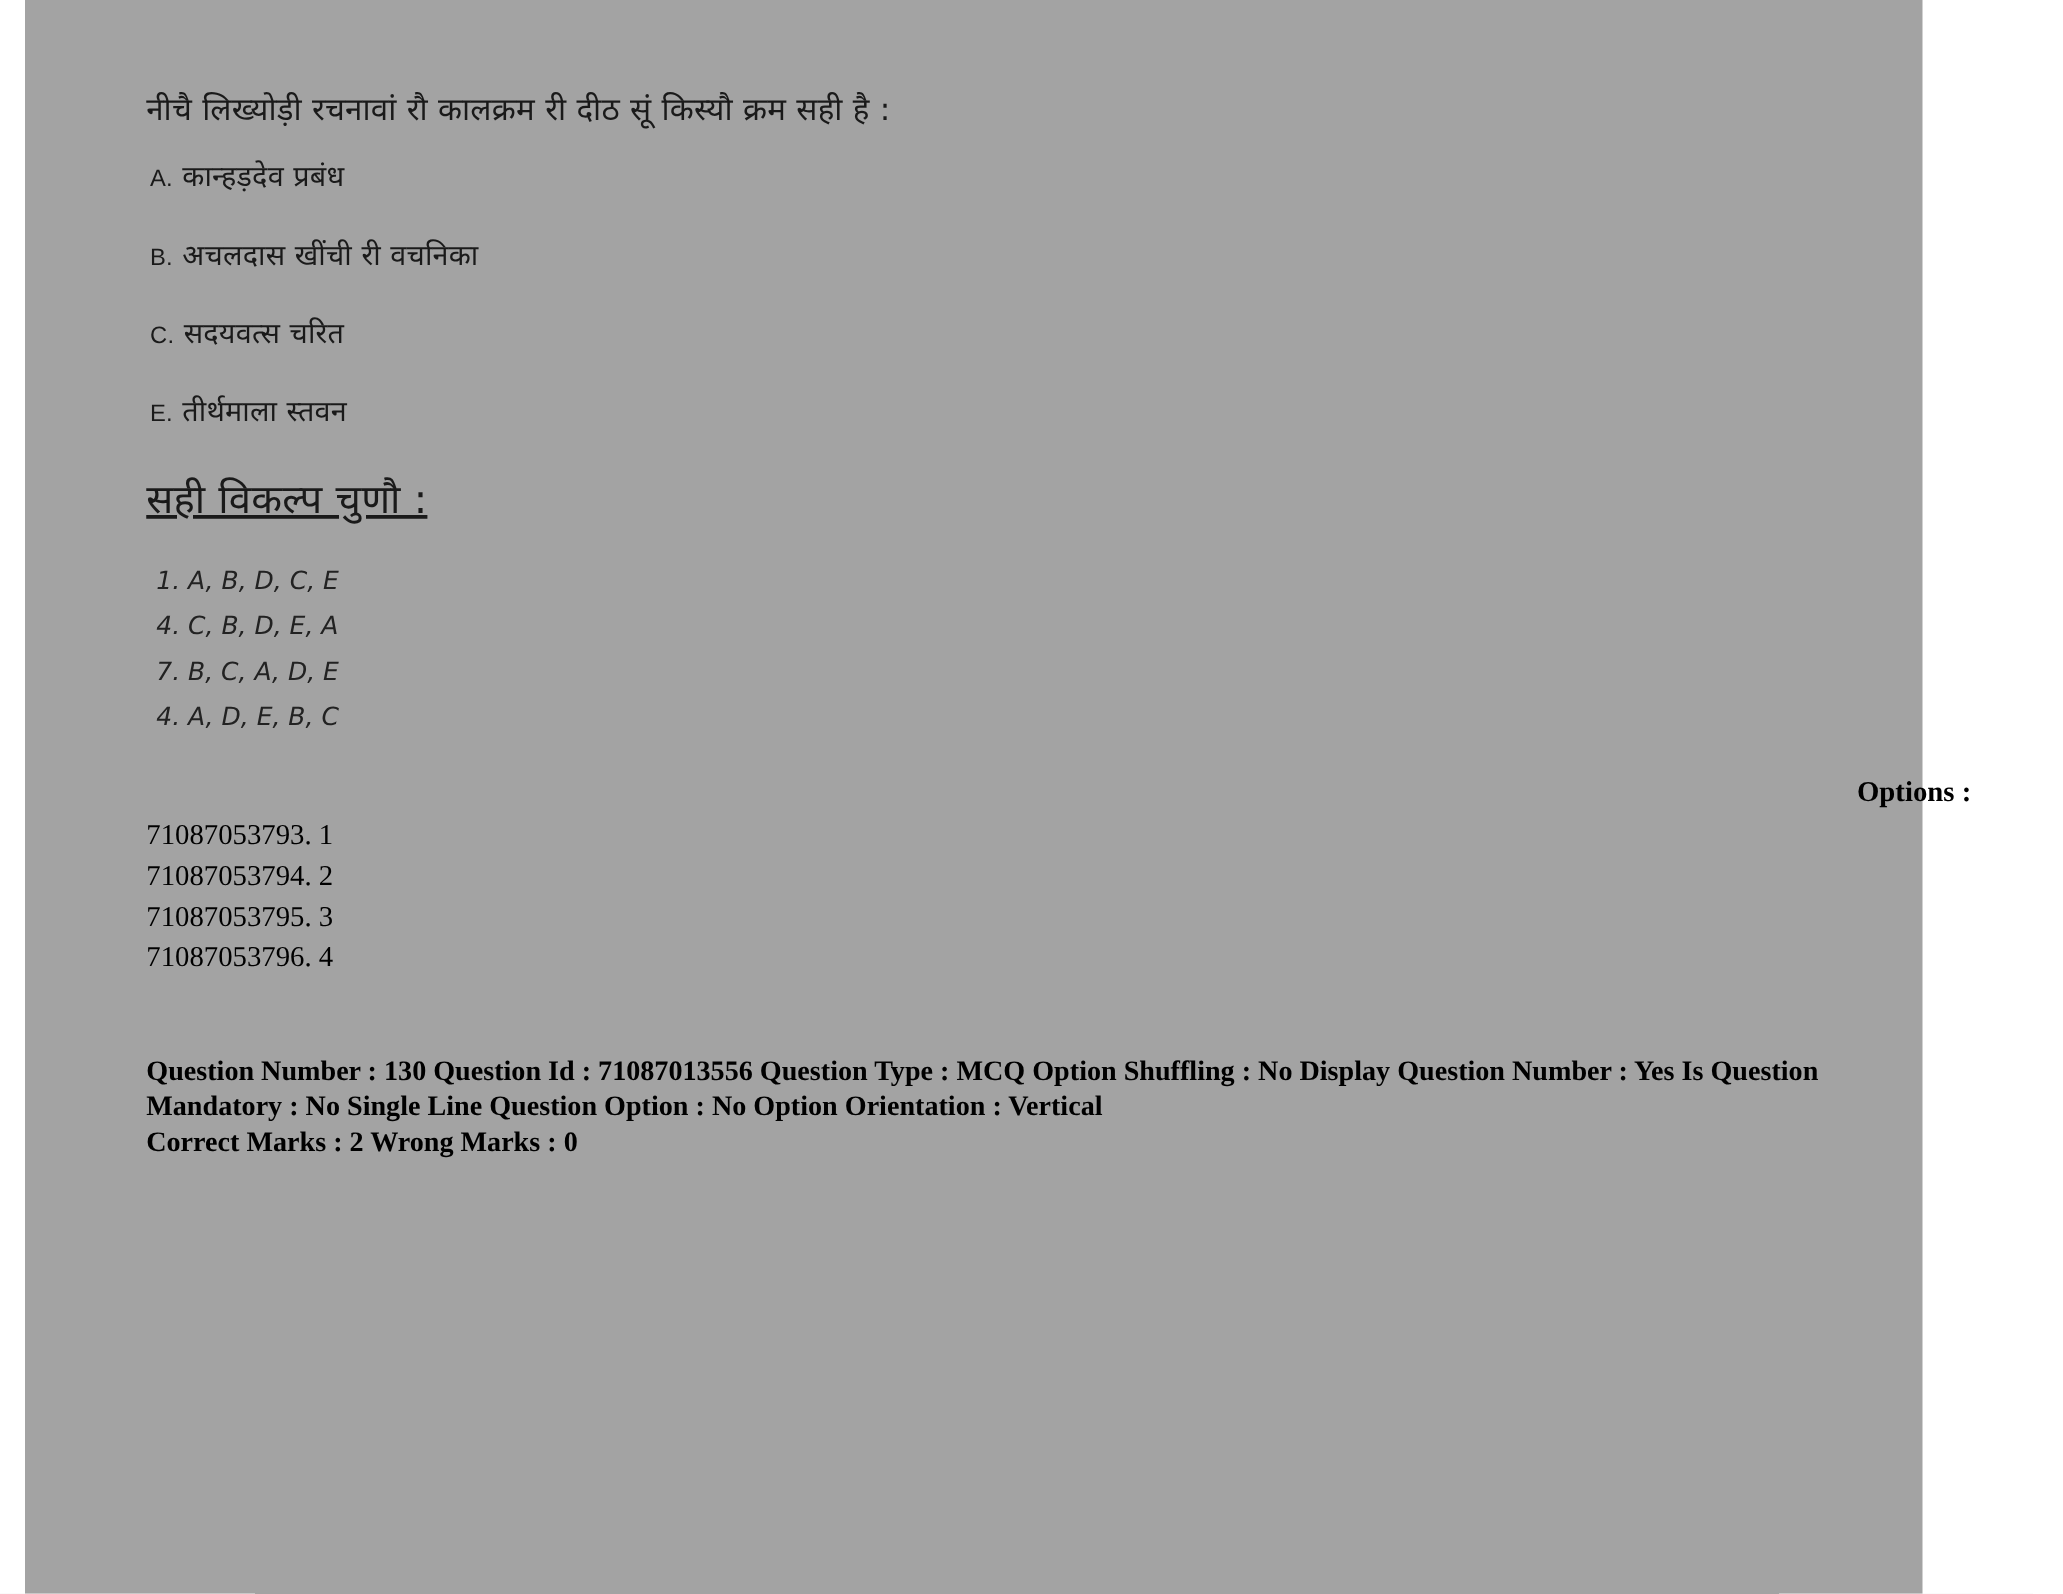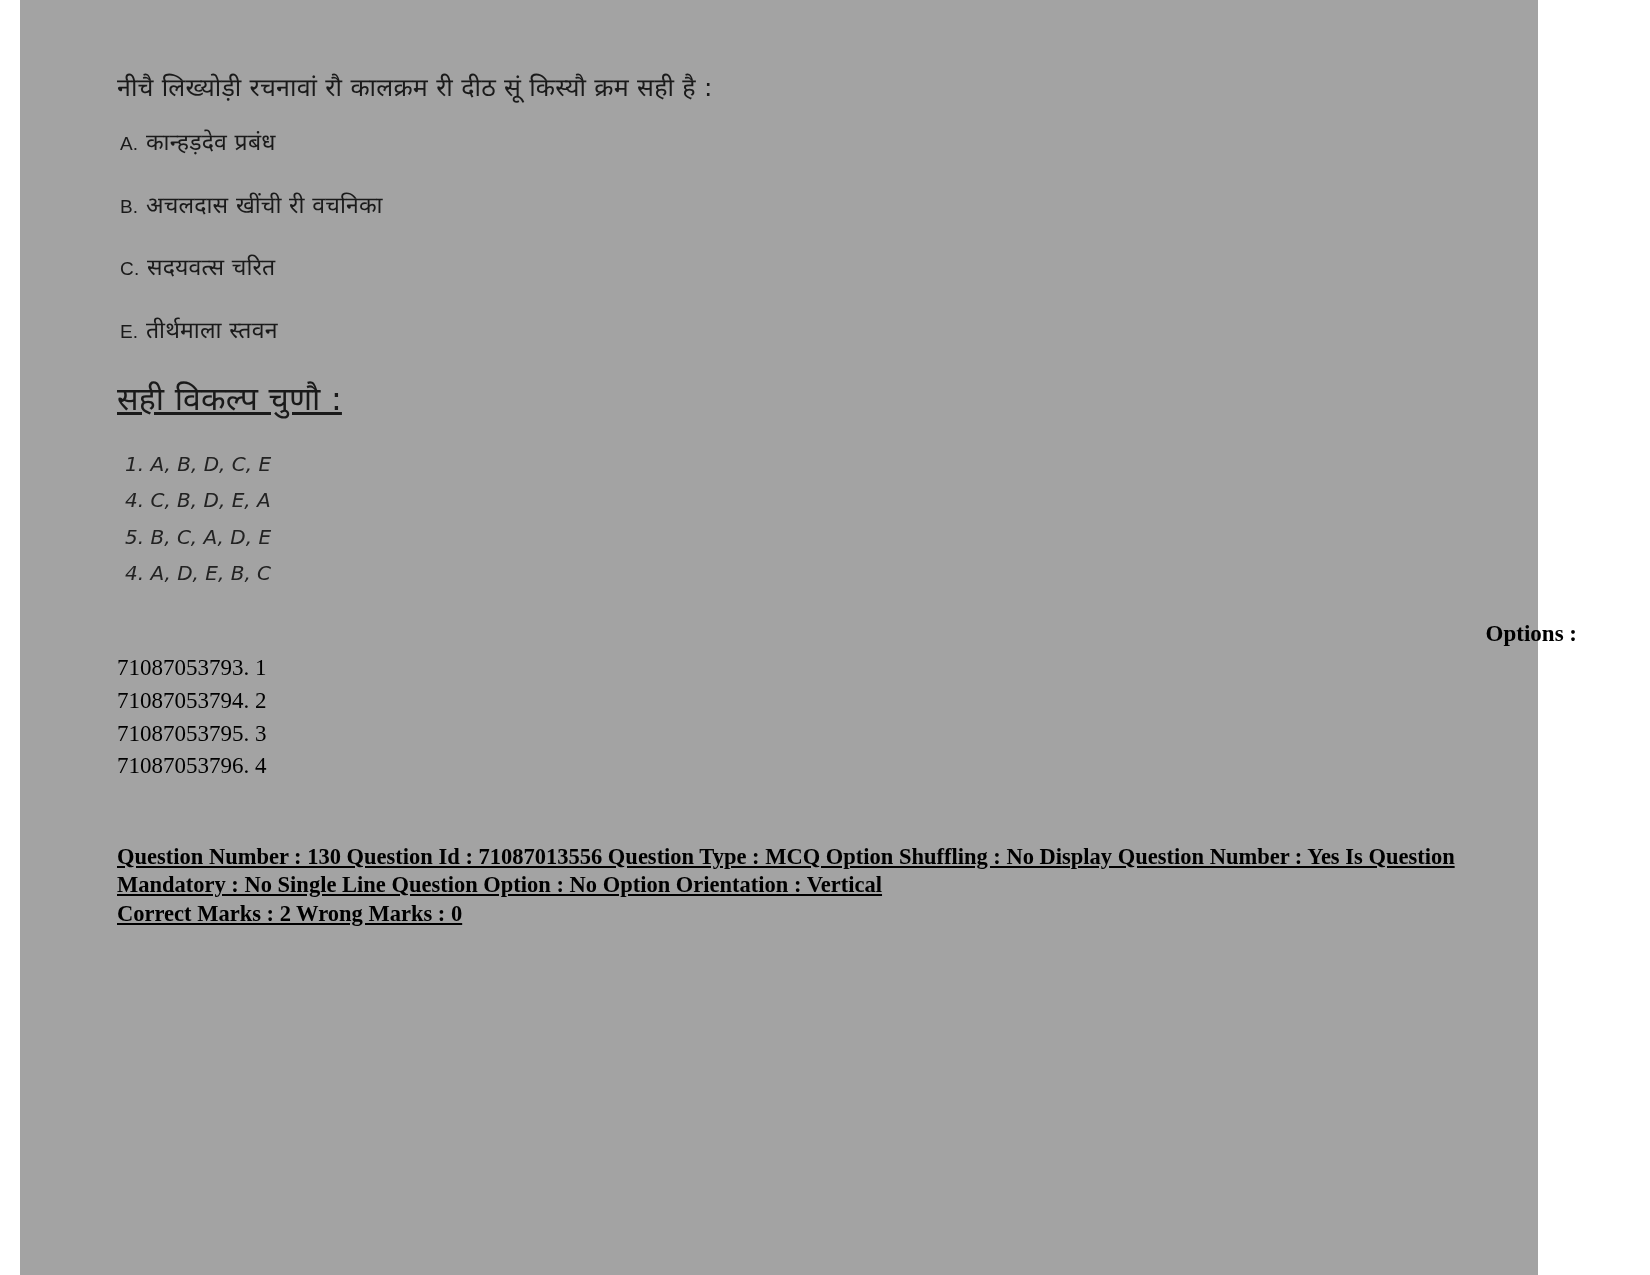--- a/index.html
+++ b/index.html
@@ -105,21 +105,20 @@
   .meta-block {
     margin-top: 60px;
     font-weight: bold;
     font-size: 22.5px;
     line-height: 1.26;
     width: 1420px;
   }
   .meta-line {
     margin: 0;
     white-space: normal;
-    text-decoration: underline;
   }
   .meta-line.nowrap {
     white-space: nowrap;
   }
 </style>
 </head>
 <body>
 
 <div class="page">
   <div class="content">
@@ -143,21 +142,21 @@
         <span class="lbl">E.</span>
         <span>तीर्थमाला स्तवन</span>
       </li>
     </ul>
 
     <p class="deva choose-line">सही विकल्प चुणौ :</p>
 
     <ul class="choice-list">
       <li class="choice-item">1. A, B, D, C, E</li>
       <li class="choice-item">4. C, B, D, E, A</li>
-      <li class="choice-item">5. B, C, A, D, E</li>
+      <li class="choice-item">7. B, C, A, D, E</li>
       <li class="choice-item">4. A, D, E, B, C</li>
     </ul>
 
     <div class="options-block">
       <p class="options-title">Options :</p>
       <ul class="options-list">
         <li class="option-row">71087053793. 1</li>
         <li class="option-row">71087053794. 2</li>
         <li class="option-row">71087053795. 3</li>
         <li class="option-row">71087053796. 4</li>

